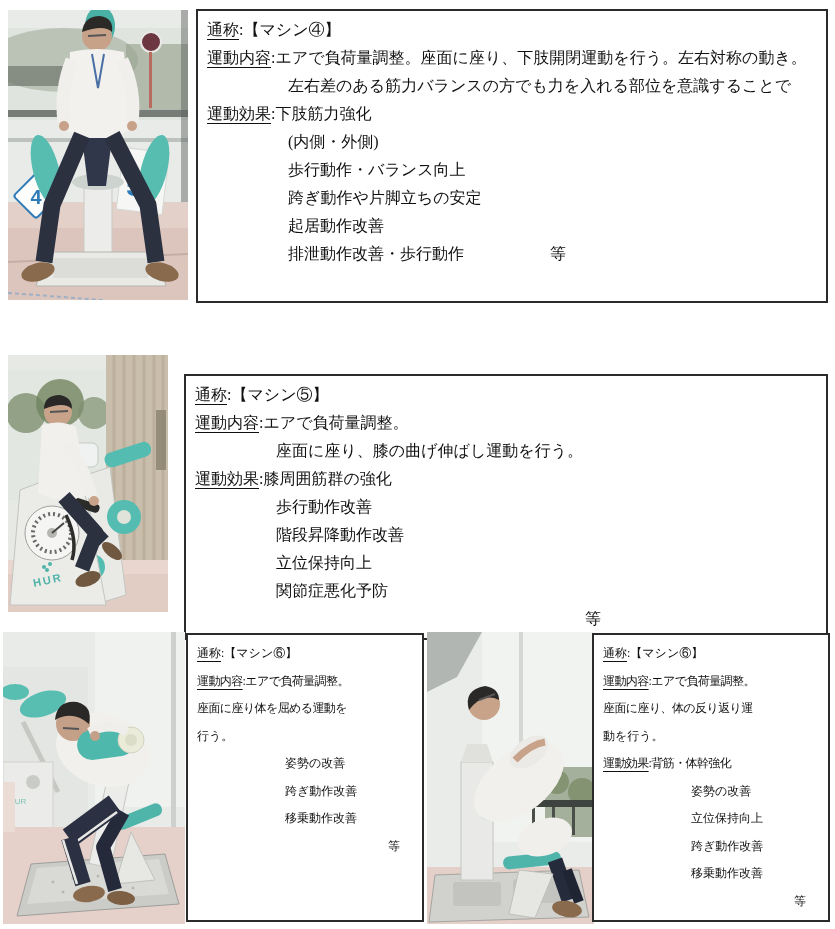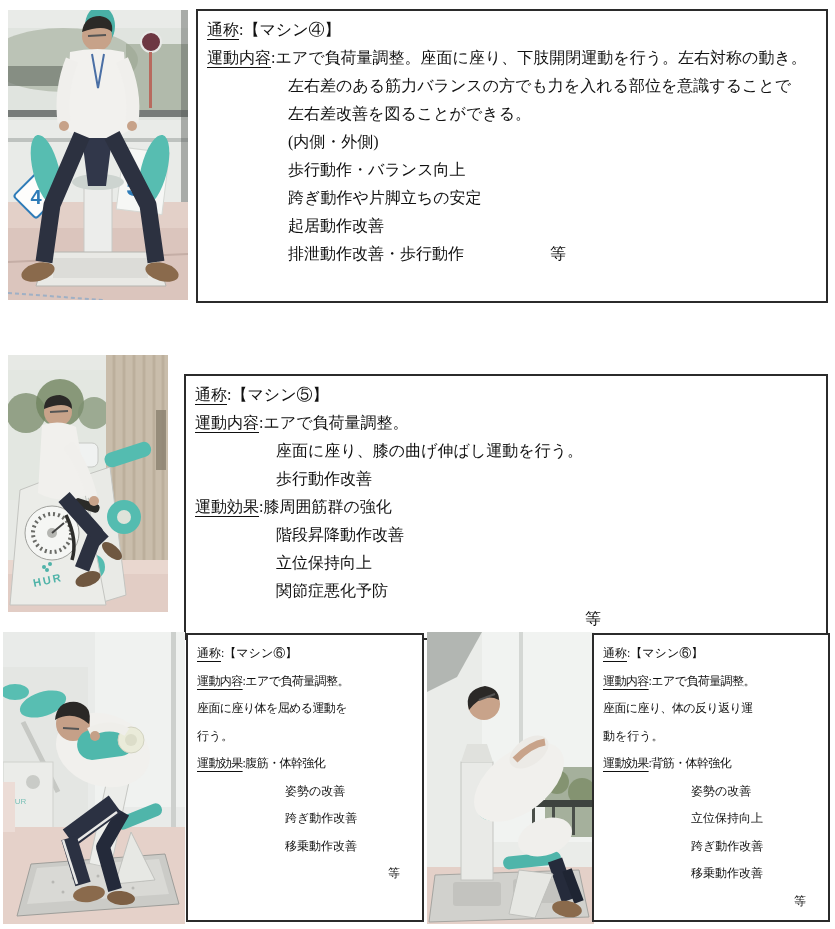--- a/index.html
+++ b/index.html
@@ -76,21 +76,21 @@
         <ellipse cx="30" cy="262" rx="17" ry="9" fill="#8a6a4c" transform="rotate(-15 30 262)"></ellipse>
         <ellipse cx="154" cy="262" rx="17" ry="9" fill="#8a6a4c" transform="rotate(15 154 262)"></ellipse>
       </g>
     </svg>
   </div>
 
   <div class="tbox wide" style="left:196px;top:9px;width:632px;height:294px;">
     <p class="ln"><span class="u">通称</span><span>:【マシン④】</span></p>
     <p class="ln"><span class="u">運動内容</span><span>:エアで負荷量調整。座面に座り、下肢開閉運動を行う。左右対称の動き。</span></p>
     <p class="ln ind">左右差のある筋力バランスの方でも力を入れる部位を意識することで</p>
-    <p class="ln ind">左右差改善を図ることができる。</p>
+    <p class="ln"><span class="u">運動効果</span><span>:下肢筋力強化</span></p>
     <p class="ln ind">(内側・外側)</p>
     <p class="ln ind">歩行動作・バランス向上</p>
     <p class="ln ind">跨ぎ動作や片脚立ちの安定</p>
     <p class="ln ind">起居動作改善</p>
     <p class="ln ind"><span>排泄動作改善・歩行動作</span><span class="etc-inline">等</span></p>
   </div>
 
   <div class="photo" style="left:8px;top:355px;width:160px;height:257px;">
     <svg viewBox="0 0 160 257" preserveAspectRatio="none">
       <rect width="160" height="257" fill="#e7e9e5"></rect>
@@ -141,22 +141,22 @@
         <ellipse cx="80" cy="224" rx="13" ry="7" fill="#6f5740" transform="rotate(-20 80 224)"></ellipse>
         <ellipse cx="104" cy="196" rx="12" ry="6" fill="#6f5740" transform="rotate(40 104 196)"></ellipse>
       </g>
     </svg>
   </div>
 
   <div class="tbox wide" style="left:184px;top:346px;width:644px;height:266px;margin-top:28px;">
     <p class="ln"><span class="u">通称</span><span>:【マシン⑤】</span></p>
     <p class="ln"><span class="u">運動内容</span><span>:エアで負荷量調整。</span></p>
     <p class="ln ind">座面に座り、膝の曲げ伸ばし運動を行う。</p>
+    <p class="ln"><span class="u">運動効果</span><span>:膝周囲筋群の強化</span></p>
     <p class="ln ind">歩行動作改善</p>
-    <p class="ln"><span class="u">運動効果</span><span>:膝周囲筋群の強化</span></p>
     <p class="ln ind">階段昇降動作改善</p>
     <p class="ln ind">立位保持向上</p>
     <p class="ln ind">関節症悪化予防</p>
     <p class="ln etc-line5">等</p>
   </div>
 
   <div class="photo" style="left:3px;top:632px;width:182px;height:292px;">
     <svg viewBox="0 0 182 292" preserveAspectRatio="none">
       <rect width="182" height="292" fill="#e9ebe9"></rect>
       <rect x="92" y="0" width="90" height="175" fill="#f0f2f0"></rect>
@@ -205,21 +205,20 @@
         <ellipse cx="118" cy="266" rx="14" ry="7" fill="#7d5f44" transform="rotate(5 118 266)"></ellipse>
       </g>
     </svg>
   </div>
 
   <div class="tbox narrow" style="left:186px;top:633px;width:238px;height:289px;">
     <p class="ln"><span class="u">通称</span><span>:【マシン⑥】</span></p>
     <p class="ln tight"><span class="u">運動内容</span><span>:エアで負荷量調整。</span></p>
     <p class="ln tight">座面に座り体を屈める運動を</p>
     <p class="ln">行う。</p>
-    <p class="ln tight"><span class="u">運動効果</span><span>:腹筋・体幹強化</span></p>
     <p class="ln ind">姿勢の改善</p>
     <p class="ln ind">跨ぎ動作改善</p>
     <p class="ln ind">移乗動作改善</p>
     <p class="ln etc-line">等</p>
   </div>
 
   <div class="photo" style="left:427px;top:632px;width:167px;height:292px;">
     <svg viewBox="0 0 167 292" preserveAspectRatio="none">
       <rect width="167" height="292" fill="#eaece9"></rect>
       <rect x="55" y="0" width="112" height="210" fill="#f1f3f1"></rect>

